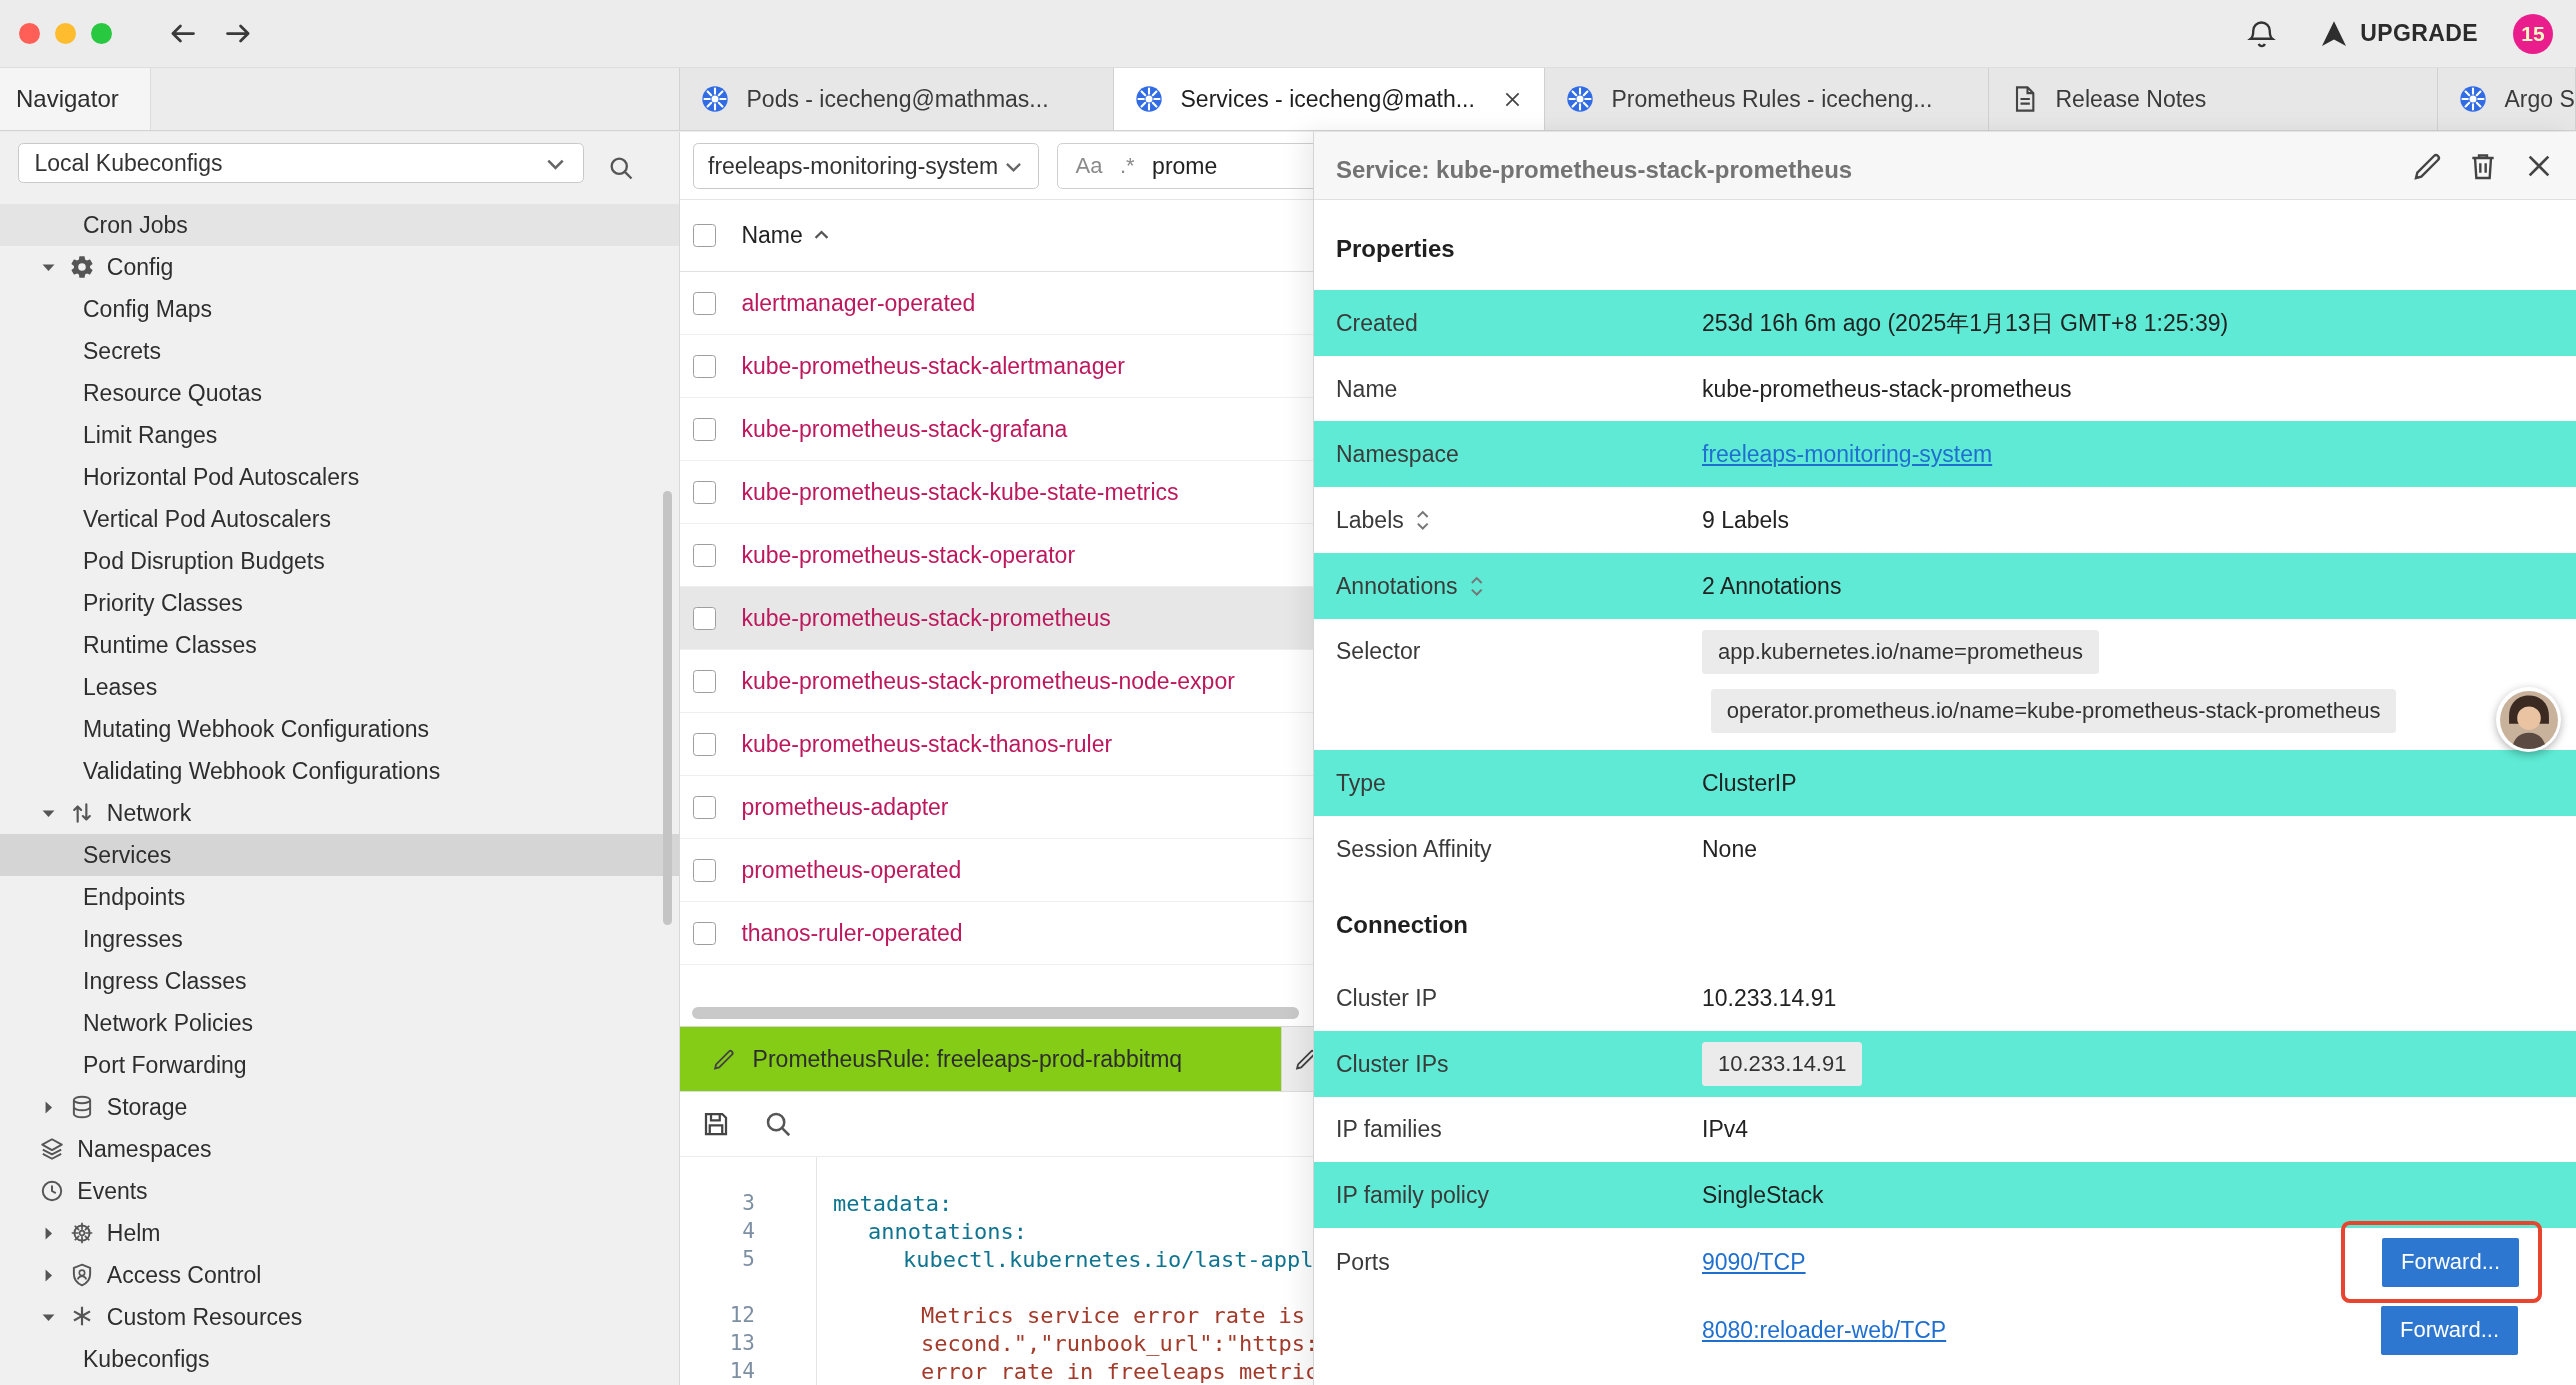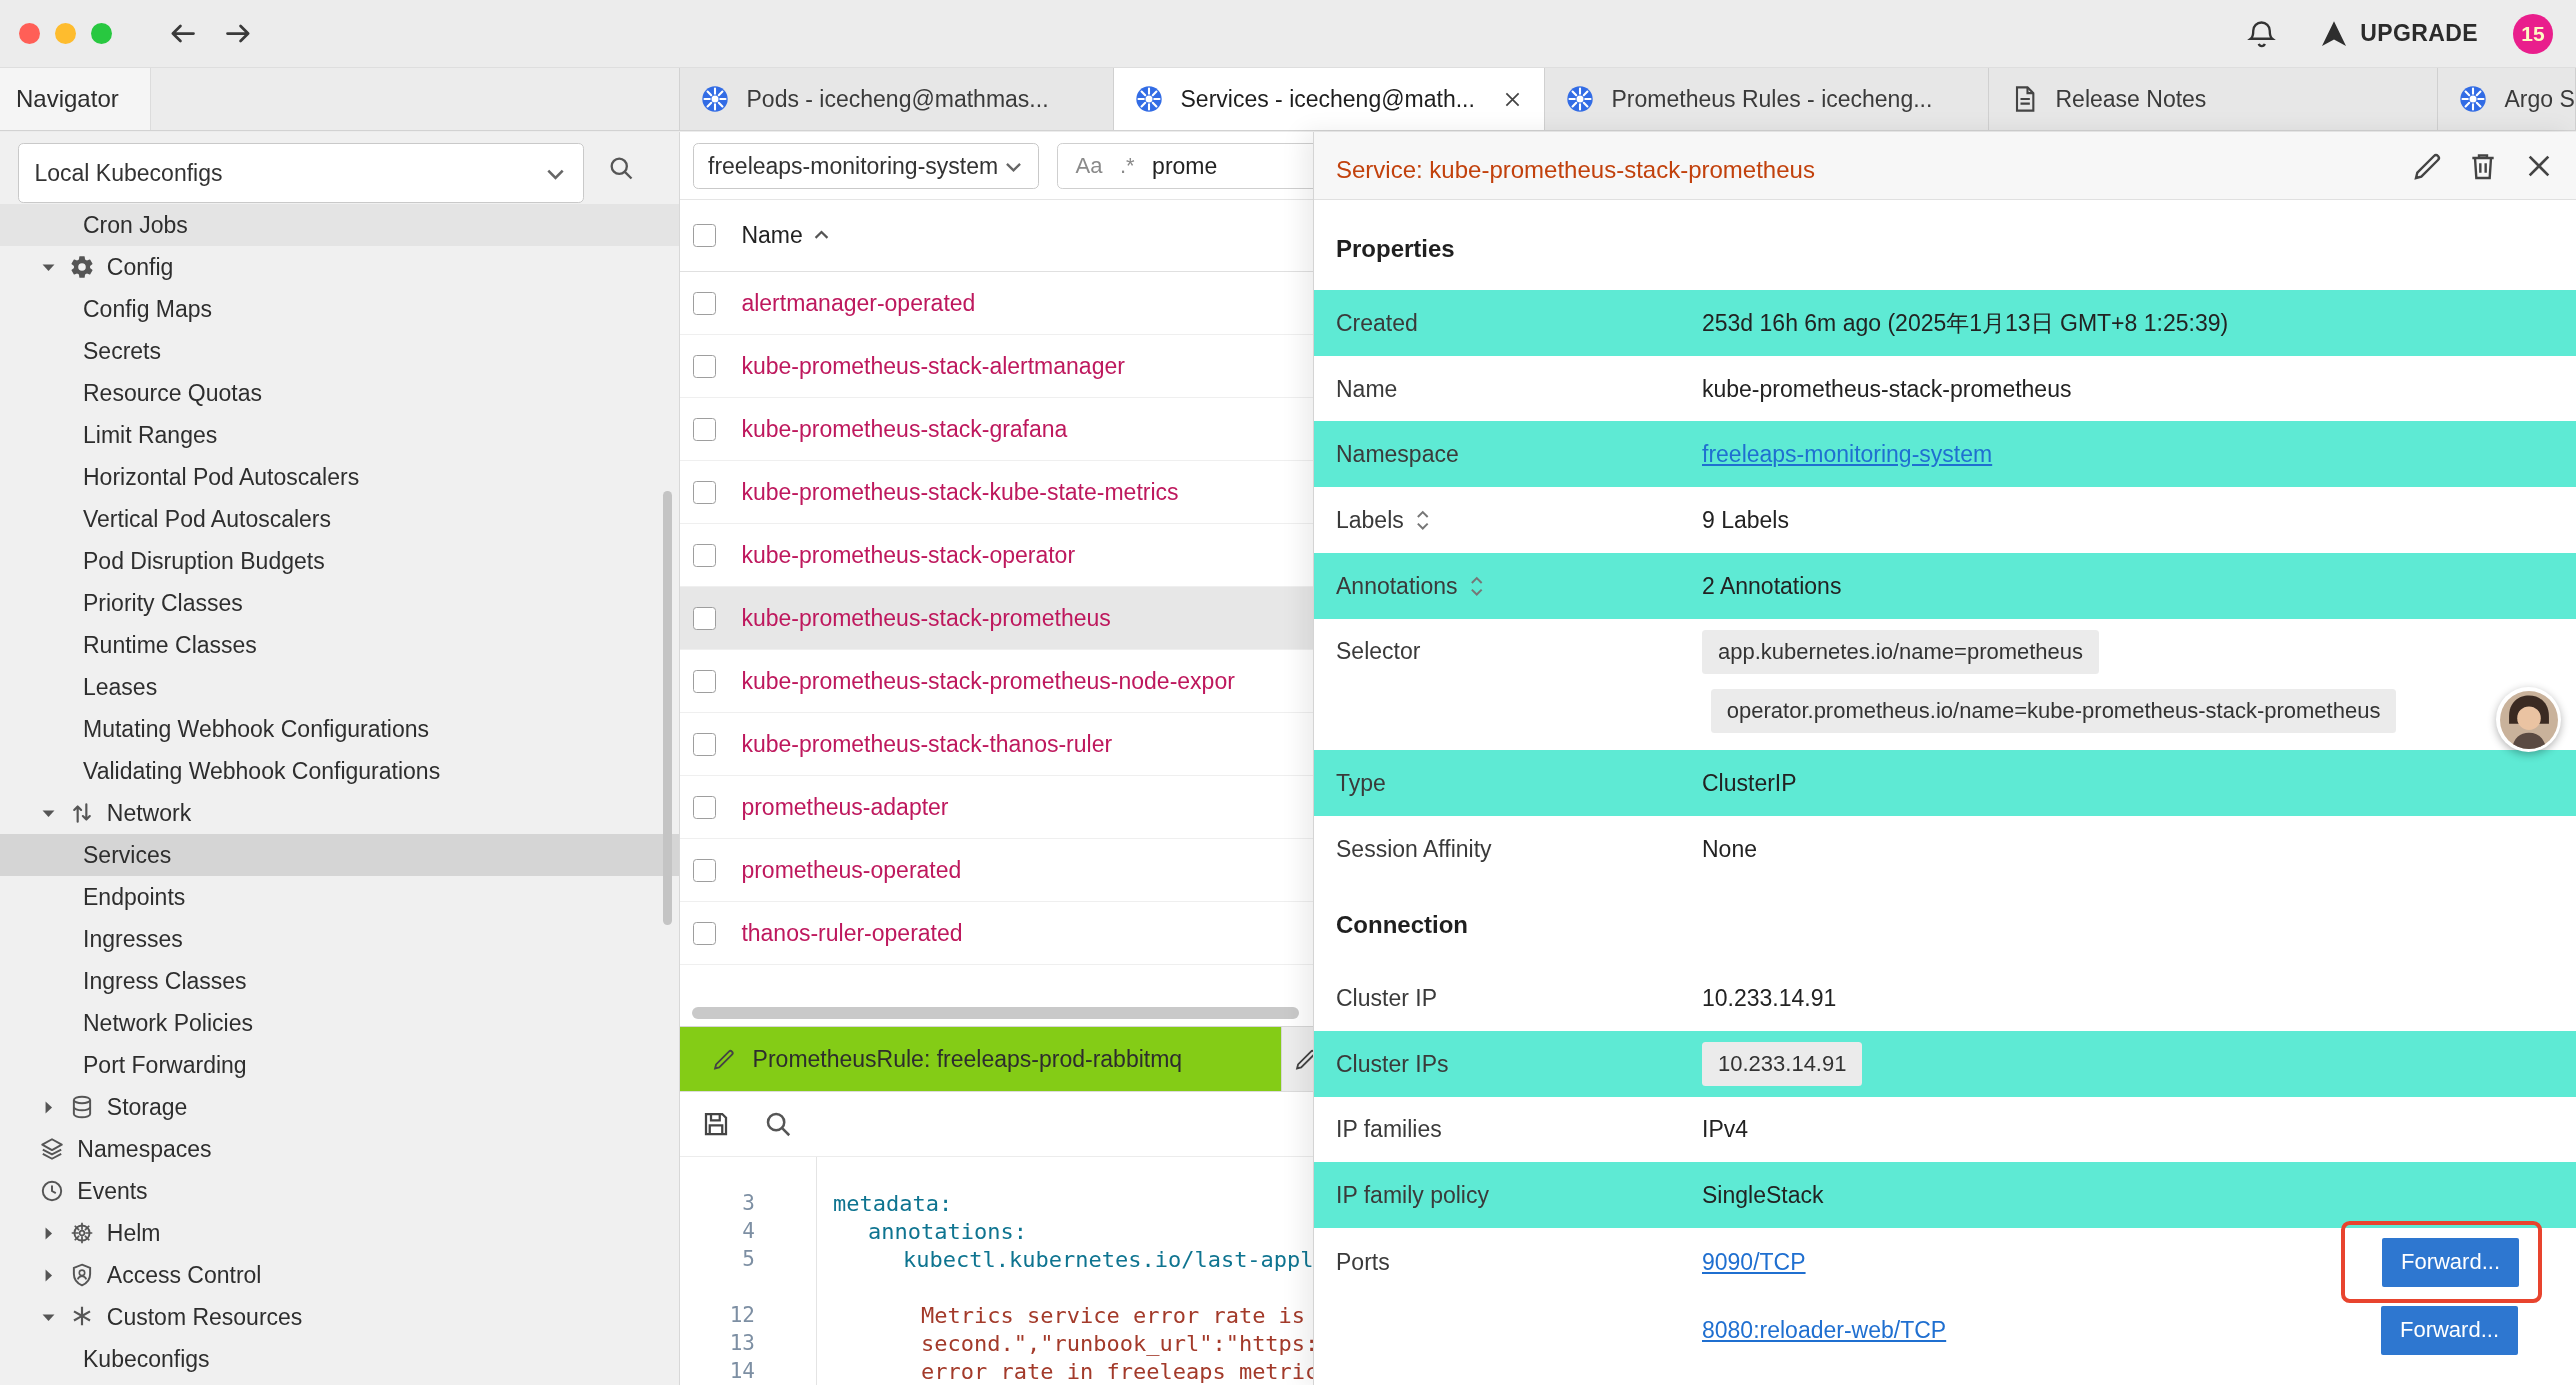--- a/index.html
+++ b/index.html
@@ -29,21 +29,21 @@
   .tab{height:100%;display:flex;align-items:center;padding:0 21px;border-right:0.9px solid #d0d0d0;background:#e7e7e7;overflow:hidden;white-space:nowrap;cursor:pointer}
   .tab.active{background:#ffffff}
   .tab-icon{width:28px;height:28px;margin-right:17.5px;flex:none}
   .tab-label{font-size:23px;color:#3a3a3a}
   .tab.active .tab-label{color:#1d1d1d}
   .tab-label.italic{}
   .tab-close{width:21px;height:21px;margin-left:auto;flex:none;cursor:pointer}
 
   
   .sidebar{position:absolute;left:0;top:132px;width:680px;height:1254px;background:#f0f0f0;border-right:0.9px solid #d8d8d8;overflow:hidden}
-  .kubeselect{position:absolute;left:17.5px;top:11.4px;width:566px;height:60px;background:#fff;border:0.9px solid #c9c9c9;border-radius:5.3px;display:flex;align-items:center;padding:4px 16px;cursor:pointer}
+  .kubeselect{position:absolute;left:17.5px;top:11.4px;width:566px;height:40px;background:#fff;border:0.9px solid #c9c9c9;border-radius:5.3px;display:flex;align-items:center;padding:4px 16px;cursor:pointer}
   .kubeselect .sel-label{font-size:23px;color:#333;flex:1}
   .side-search-icon{position:absolute;left:607px;top:22px;width:28px;height:28px;cursor:pointer}
   .tree{position:absolute;left:0;top:72px;right:0}
   .titem{height:42px;display:flex;align-items:center;cursor:pointer}
   .titem .tlabel{font-size:23px;color:#2e2e2e;white-space:nowrap}
   .titem.child{padding-left:83px}
   .titem.parent{padding-left:39px}
   .titem.leaf{padding-left:39px}
   .titem.sel{background:#d5d5d5}
   .titem.hov{background:#e4e4e4}
@@ -91,21 +91,21 @@
   .ecode{margin-left:48px;font-family:"DejaVu Sans Mono",monospace;font-size:22px;white-space:pre}
   .ecode.key{color:#0e7490}
   .ecode.str{color:#a33a2a}
   .ecode.ind1{margin-left:83px}
   .ecode.ind2{margin-left:118px}
   .ecode.ind3{margin-left:136px}
 
   
   .drawer{position:absolute;left:1313px;top:132px;width:1263px;height:1254px;background:#fff;border-left:0.9px solid #d4d4d4;box-shadow:-10.5px 0 23px rgba(0,0,0,.08);overflow:hidden}
   .drawer-header{position:absolute;left:0;top:0;width:100%;height:68px;background:#f7f7f7;border-bottom:0.9px solid #e0e0e0}
-  .drawer-title{position:absolute;left:22px;top:0;height:76px;display:flex;align-items:center;font-size:24px;font-weight:normal;color:#c2410c}
+  .drawer-title{position:absolute;left:22px;top:0;height:76px;display:flex;align-items:center;font-size:24px;font-weight:bold;color:#737373}
   .hicon{position:absolute;top:18.4px;width:32px;height:32px;cursor:pointer}
   .hicon.edit{right:132px}
   .hicon.del{right:77px}
   .hicon.close{right:21px}
   .dheading{position:absolute;left:22px;font-size:24px;font-weight:bold;color:#1f1f1f}
   .drow{position:absolute;left:0;width:100%;height:66px;display:flex;align-items:center}
   .drow.alt{background:#5eead4}
   .dlabel{position:absolute;left:22px;font-size:23px;color:#3a3a3a;display:flex;align-items:center}
   .dvalue{position:absolute;left:388px;font-size:23px;color:#222;white-space:nowrap}
   .dlink{position:absolute;left:388px;font-size:23px;color:#1f6fd0;text-decoration:underline;cursor:pointer;white-space:nowrap}

